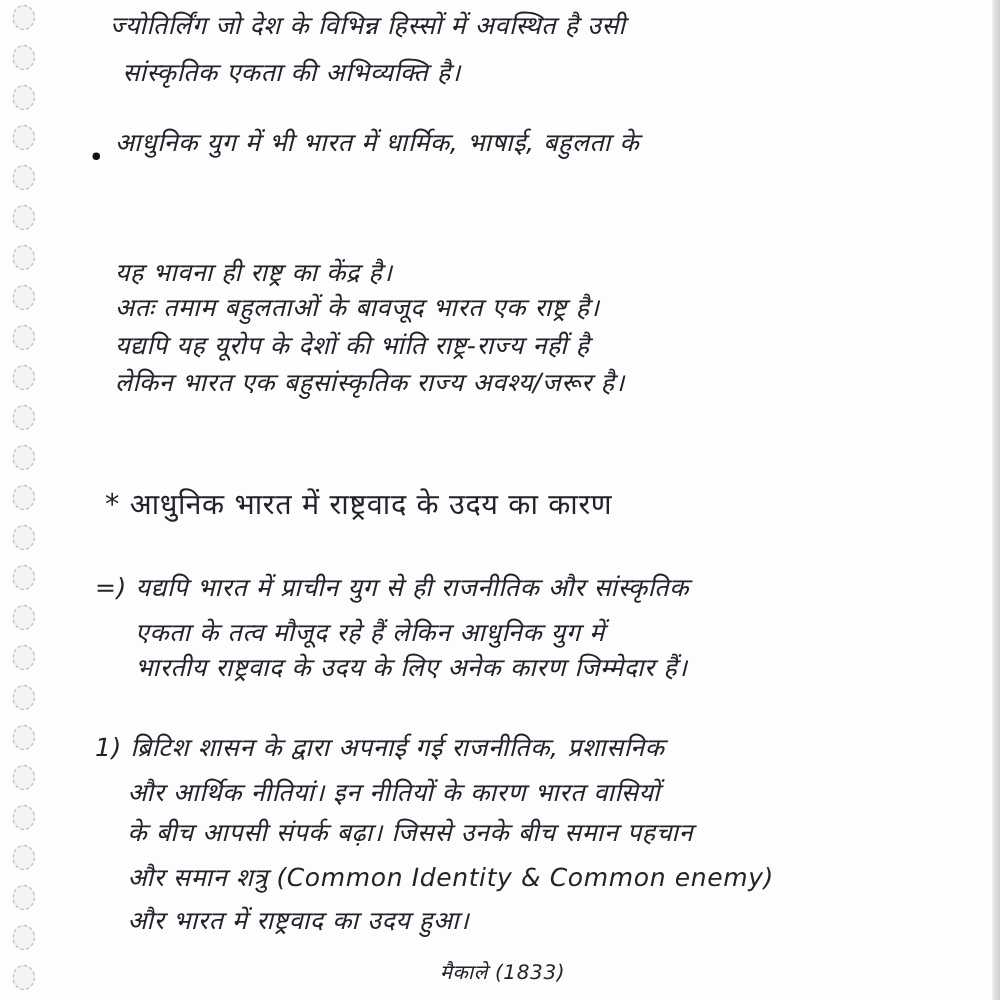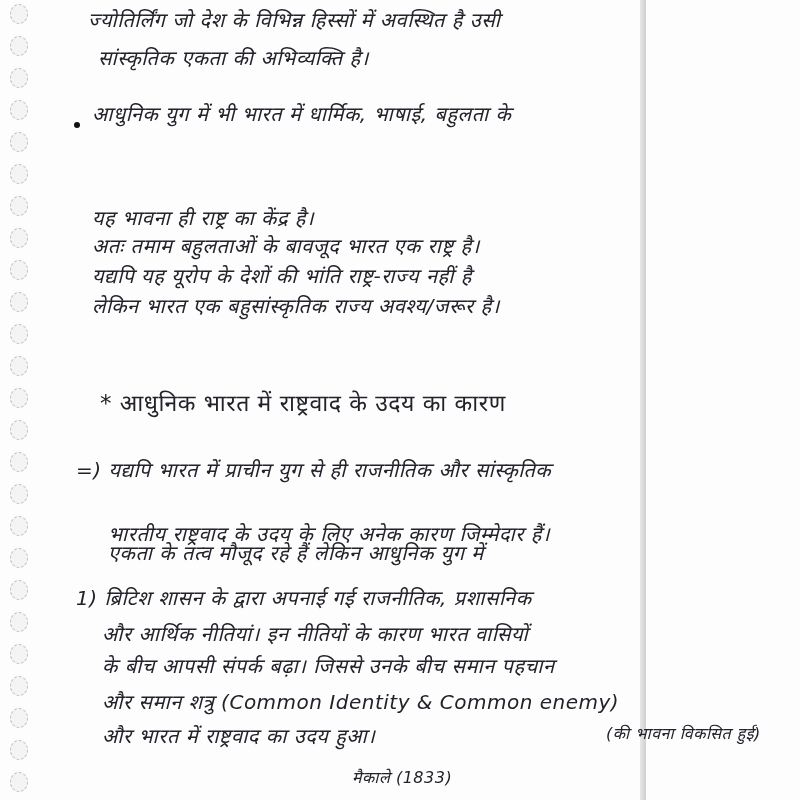--- a/index.html
+++ b/index.html
@@ -2,21 +2,21 @@
 <html><head>
 <meta charset="utf-8">
 <style>
   html, body { margin: 0; padding: 0; }
   body {
     width: 800px; height: 800px; overflow: hidden; position: relative;
     background: #fdfdfd;
     font-family: "DejaVu Sans", sans-serif;
     color: #1c1c22;
   }
-  .page { position: absolute; left: 0; top: 0; width: 646px; height: 800px; }
+  .page { position: absolute; left: 0; top: 0; width: 800px; height: 800px; }
   .right-edge {
     position: absolute; right: 0; top: 0; width: 6px; height: 800px;
     background: linear-gradient(to right, #e8e8e8, #cfcfcf);
   }
   .holes { position: absolute; left: 4px; top: 0; width: 30px; height: 800px; }
   .hole {
     position: absolute; left: 6px; width: 16px; height: 18px; border-radius: 50%;
     border: 1px dashed #b8b8b8; background: #f4f4f4;
   }
   .line {
@@ -69,36 +69,35 @@
   <div class="line" style="left:88px; top:6px;">ज्योतिर्लिंग जो देश के विभिन्न हिस्सों में अवस्थित है उसी</div>
   <div class="line" style="left:98px; top:44px;">सांस्कृतिक एकता की अभिव्यक्ति है।</div>
 
   <div class="bullet-dot"></div>
   <div class="line" style="left:92px; top:100px;">आधुनिक युग में भी भारत में धार्मिक, भाषाई, बहुलता के</div>
   <div class="line" style="left:92px; top:232px;">अतः तमाम बहुलताओं के बावजूद भारत एक राष्ट्र है।</div>
   <div class="line" style="left:92px; top:204px;">यह भावना ही राष्ट्र का केंद्र है।</div>
   <div class="line" style="left:92px; top:262px;">यद्यपि यह यूरोप के देशों की भांति राष्ट्र-राज्य नहीं है</div>
   <div class="line" style="left:92px; top:292px;text-align:right;">लेकिन भारत एक बहुसांस्कृतिक राज्य अवश्य/जरूर है।</div>
 
-  <div class="line heading" style="left:84px; top:386px;margin-left:16px;">
+  <div class="line heading" style="left:84px; top:386px;">
     <span>*</span>
     <span>आधुनिक भारत में राष्ट्रवाद के उदय का कारण</span>
   </div>
 
   <div class="line" style="left:76px; top:456px;">
     <span>=)</span>
     <span>यद्यपि भारत में प्राचीन युग से ही राजनीतिक और सांस्कृतिक</span>
   </div>
-  <div class="line" style="left:108px; top:492px;margin-top:47px;">एकता के तत्व मौजूद रहे हैं लेकिन आधुनिक युग में</div>
+  <div class="line" style="left:108px; top:492px;">एकता के तत्व मौजूद रहे हैं लेकिन आधुनिक युग में</div>
   <div class="line" style="left:108px; top:520px;">भारतीय राष्ट्रवाद के उदय के लिए अनेक कारण जिम्मेदार हैं।</div>
 
   <div class="line" style="left:76px; top:584px;">
     <span>1)</span>
     <span>ब्रिटिश शासन के द्वारा अपनाई गई राजनीतिक, प्रशासनिक</span>
   </div>
   <div class="line" style="left:102px; top:620px;">और आर्थिक नीतियां। इन नीतियों के कारण भारत वासियों</div>
   <div class="line" style="left:102px; top:652px;">के बीच आपसी संपर्क बढ़ा। जिससे उनके बीच समान पहचान</div>
   <div class="line" style="left:102px; top:688px;">और समान शत्रु (Common Identity &amp; Common enemy)</div>
   <div class="line" style="left:102px; top:722px;">और भारत में राष्ट्रवाद का उदय हुआ।</div>
 
-  <div class="line small" style="left:606px; top:722px;">(की भावना विकसित हुई)</div>
   <div class="line small" style="left:352px; top:766px;">मैकाले (1833)</div>
 </div>
 
 </body></html>

